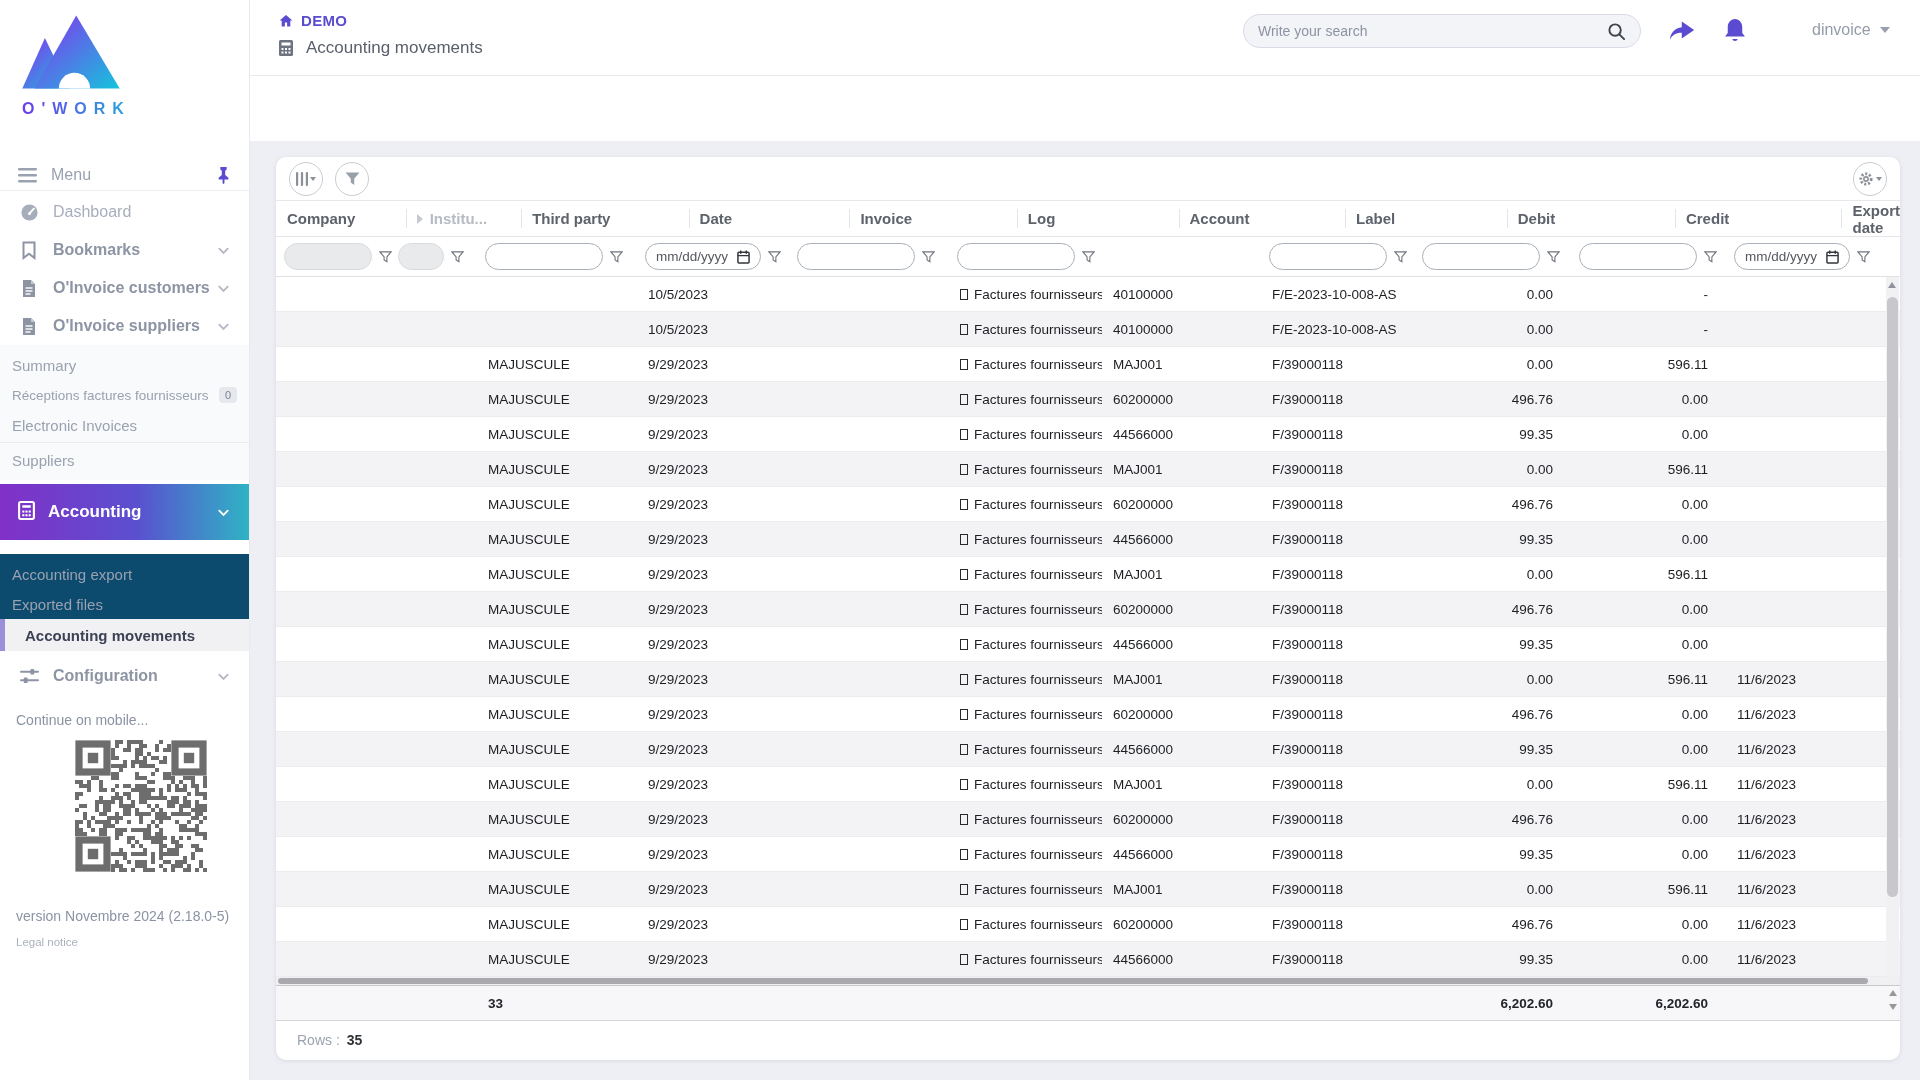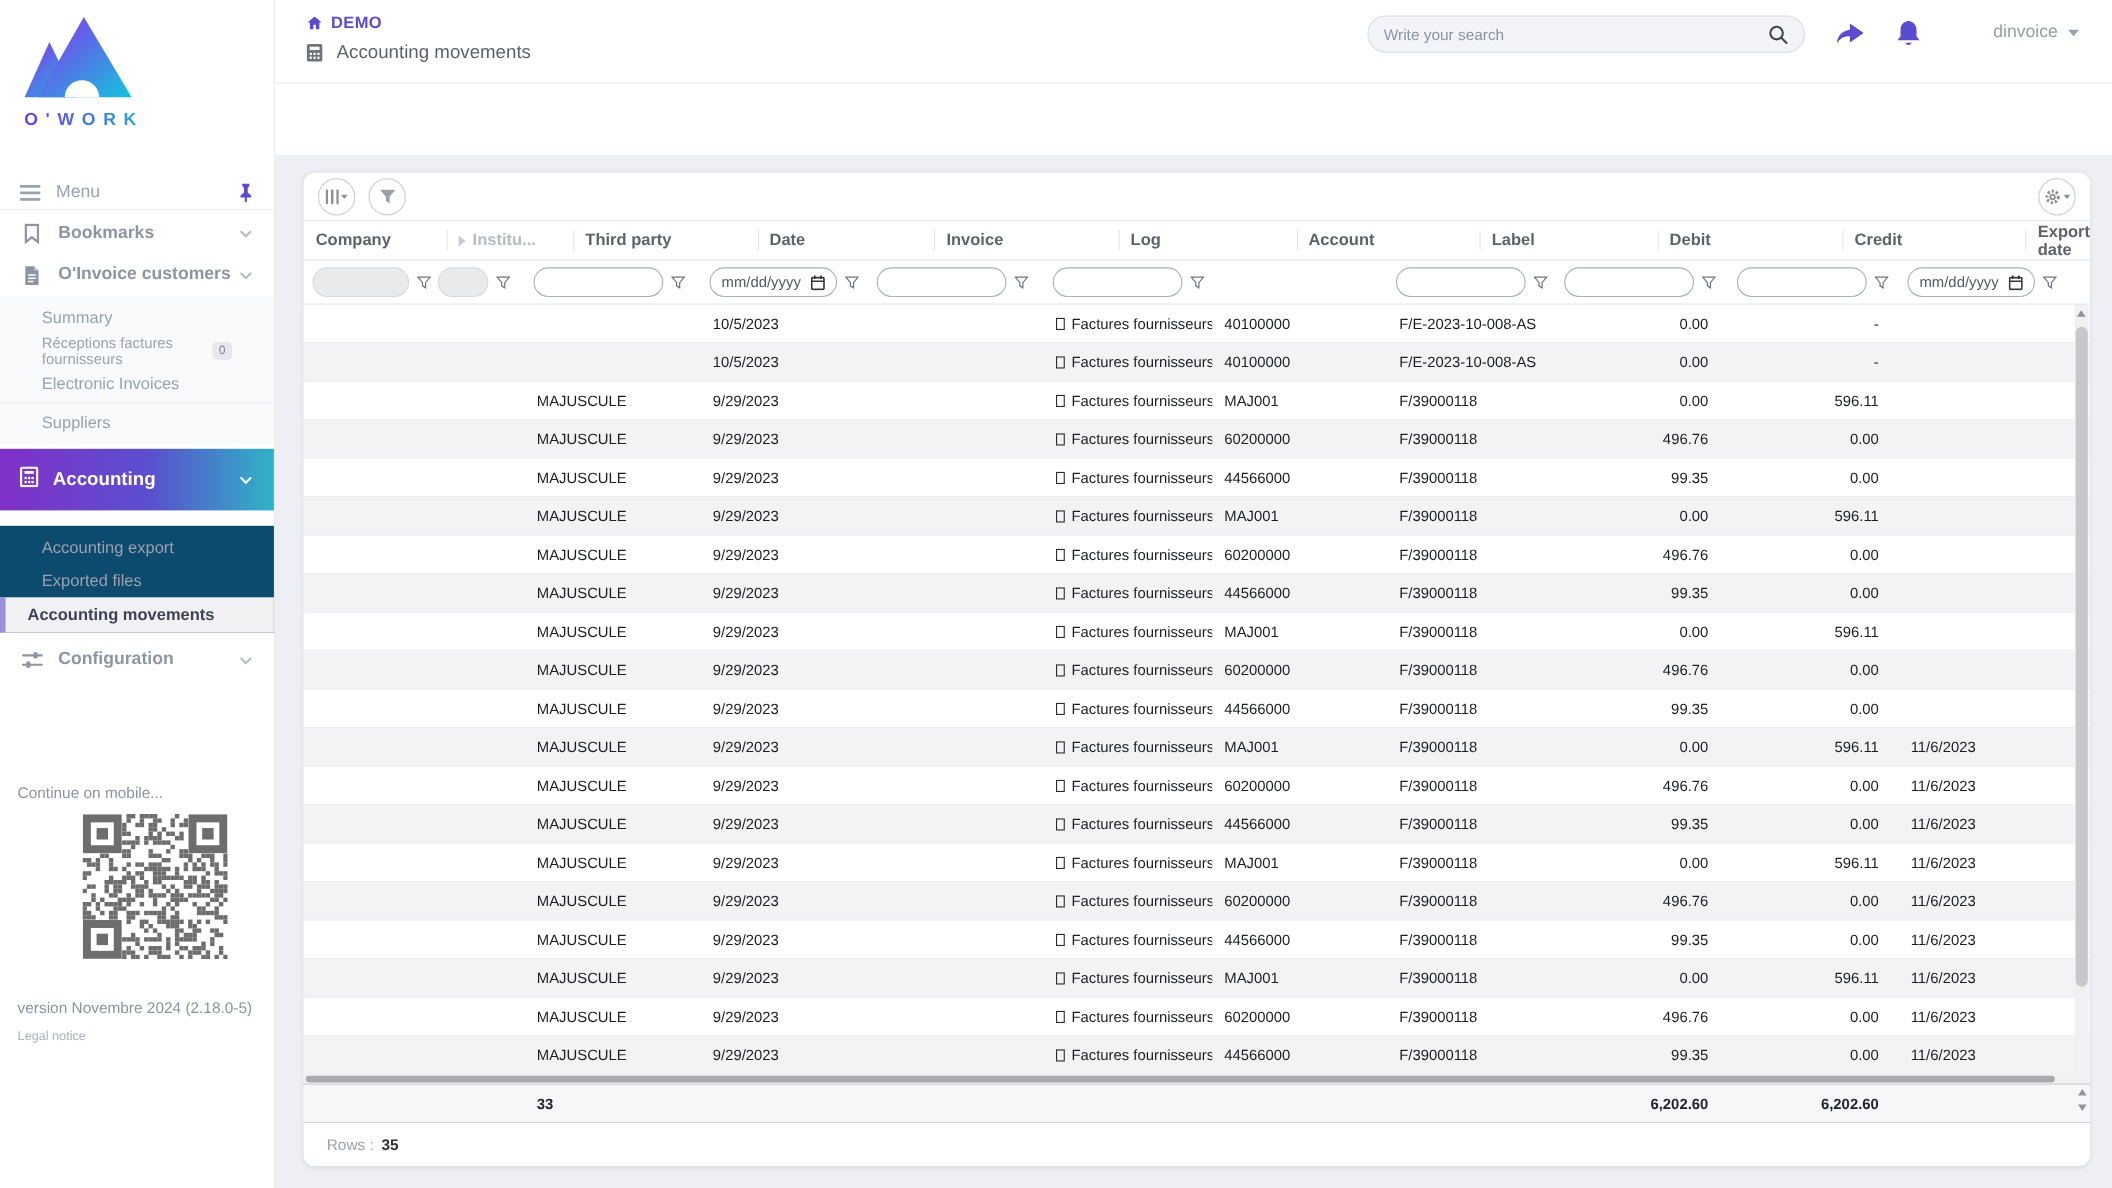--- a/index.html
+++ b/index.html
@@ -34,21 +34,21 @@
   .menurow { position:absolute; left:0; top:155px; width:100%; height:40px; display:flex; align-items:center;
     padding:0 18px; }
   .menurow .mlabel { color:#9aa1b0; font-size:16px; margin-left:14px; flex:1; }
   .menudiv { position:absolute; left:0; top:190px; width:100%; height:1px; background:#eceef1; }
   .nav { position:absolute; left:0; top:193px; width:100%; }
   .navitem { height:38px; display:flex; align-items:center; padding:0 18px; cursor:pointer; }
   .navitem .nicon { width:22px; display:flex; justify-content:center; }
   .navitem .nlabel { margin-left:13px; flex:1; font-size:16px; color:#a8aebc; }
   .navitem.bold .nlabel { font-weight:bold; color:#8d94a3; }
   .submenu { background:#f9fafb; padding:5px 0; }
-  .subitem { height:30px; display:flex; align-items:center; padding:0 38px; font-size:15px; color:#9aa1b0; cursor:pointer; }
+  .subitem { height:30px; display:flex; align-items:center; padding:0 12px; font-size:15px; color:#9aa1b0; cursor:pointer; }
   .subitem .slabel { flex:1; }
   .subdiv { height:1px; background:#ececef; margin:2px 0; }
   .badge { background:#e7e8ee; color:#7c818e; font-size:11px; border-radius:4px; padding:2px 6px; }
   .gradientitem { height:56px; display:flex; align-items:center; padding:0 18px; margin-top:4px;
     background:linear-gradient(90deg,#8130c8 0%,#5a50cf 55%,#2fb3c5 100%); cursor:pointer; }
   .gradientitem .nlabel { margin-left:13px; flex:1; font-size:17px; font-weight:bold; color:#fff; }
   .submenu2 { background:#0c4a6e; padding:5px 0 0 0;margin-top:14px; }
   .subitem.selected { background:#f1f1f4; border-left:5px solid #9c8fd9; padding-left:20px;
     font-weight:bold; color:#3d4254; height:32px; }
   .side-bottom { position:absolute; left:16px; top:712px; width:100%; text-align:left; }
@@ -199,20 +199,30 @@
           </g>
         </svg>
       <span class="mlabel">Menu</span>
       <svg width="15" height="18" viewBox="0 0 14 17">
           <path d="M4 1h6v2.2L8.6 4.4v4.2l3 2.4v1.8H7.9v3.4L7 17l-.9-.8v-3.4H2.4V11l3-2.4V4.4L4 3.2z" fill="#5b4bd0"></path>
         </svg>
     </div>
     <div class="menudiv"></div>
 
     <div class="nav">
+      <div class="navitem">
+        <span class="nicon">
+            <svg width="19" height="19" viewBox="0 0 20 20">
+              <circle cx="10" cy="10" r="8.5" fill="#a6adbb"></circle>
+              <path d="M10 11 L14.6 6" stroke="#fff" stroke-width="2" stroke-linecap="round"></path>
+              <circle cx="10" cy="11" r="1.6" fill="#fff"></circle>
+            </svg>
+          </span>
+        <span class="nlabel">Dashboard</span>
+      </div>
       <div class="navitem bold">
         <span class="nicon">
             <svg width="16" height="19" viewBox="0 0 16 19">
               <path d="M2.5 1.5h11v15.5l-5.5-4.3L2.5 17z" fill="none" stroke="#8d94a3" stroke-width="2"></path>
             </svg>
           </span>
         <span class="nlabel">Bookmarks</span>
         <svg width="15" height="15" viewBox="0 0 16 16">
             <path d="M3.5 6 L8 10.5 L12.5 6" fill="none" stroke="#b3b9c4" stroke-width="2" stroke-linecap="round"></path>
           </svg>
@@ -223,20 +233,37 @@
               <path d="M2 1h8l4 4v13H2z" fill="#8d94a3"></path>
               <path d="M10 1l4 4h-4z" fill="#c3c8d1"></path>
               <g stroke="#fff" stroke-width="1.4">
                 <line x1="4.5" y1="9" x2="11.5" y2="9"></line>
                 <line x1="4.5" y1="12" x2="11.5" y2="12"></line>
                 <line x1="4.5" y1="15" x2="9.5" y2="15"></line>
               </g>
             </svg>
           </span>
         <span class="nlabel">O'Invoice customers</span>
+        <svg width="15" height="15" viewBox="0 0 16 16">
+            <path d="M3.5 6 L8 10.5 L12.5 6" fill="none" stroke="#b3b9c4" stroke-width="2" stroke-linecap="round"></path>
+          </svg>
+      </div>
+      <div class="navitem bold">
+        <span class="nicon">
+            <svg width="16" height="19" viewBox="0 0 16 19">
+              <path d="M2 1h8l4 4v13H2z" fill="#8d94a3"></path>
+              <path d="M10 1l4 4h-4z" fill="#c3c8d1"></path>
+              <g stroke="#fff" stroke-width="1.4">
+                <line x1="4.5" y1="9" x2="11.5" y2="9"></line>
+                <line x1="4.5" y1="12" x2="11.5" y2="12"></line>
+                <line x1="4.5" y1="15" x2="9.5" y2="15"></line>
+              </g>
+            </svg>
+          </span>
+        <span class="nlabel">O'Invoice suppliers</span>
         <svg width="15" height="15" viewBox="0 0 16 16">
             <path d="M3.5 6 L8 10.5 L12.5 6" fill="none" stroke="#b3b9c4" stroke-width="2" stroke-linecap="round"></path>
           </svg>
       </div>
 
       <div class="submenu">
         <div class="subitem">
           <span class="slabel">Summary</span>
         </div>
         <div class="subitem">

